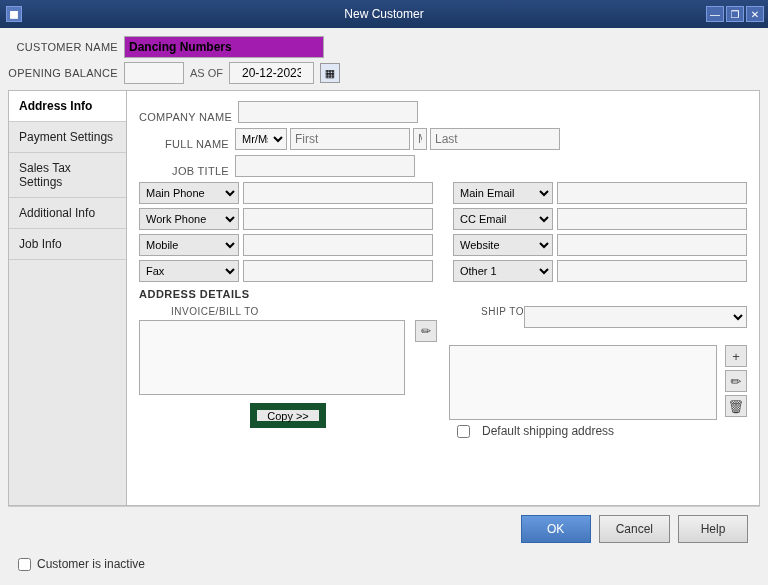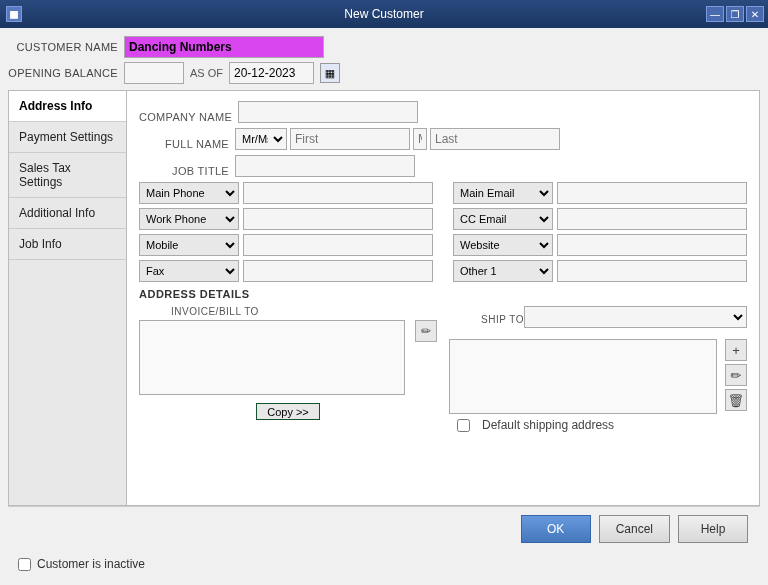--- a/index.html
+++ b/index.html
@@ -68,21 +68,21 @@
       color: #444;
       text-align: right;
       min-width: 110px;
       font-weight: normal;
       text-transform: uppercase;
       letter-spacing: 0.3px;
     }
     .form-input {
       height: 22px;
       border: 1px solid #aaa;
-      background: #d946ef;
+      background: #a21caf;
       padding: 2px 4px;
       font-size: 12px;
     }
 
     
     .content-area {
       display: flex;
       flex: 1;
       gap: 0;
       border: 1px solid #bbb;
@@ -208,22 +208,22 @@
     .address-box {
       border: 1px solid #aaa;
       background: #f9f9f9;
       height: 75px;
       font-size: 12px;
       resize: none;
       padding: 3px;
     }
     .ship-to-header {
       display: flex;
-      align-items: flex-end;
-      margin-bottom: 11px;
+      align-items: flex-start;
+      margin-bottom: 17px;
     }
     .ship-select {
       height: 22px;
       border: 1px solid #aaa;
       background: #f5f5f5;
       padding: 0 4px;
       font-size: 11px;
       flex: 1;
       cursor: pointer;
     }
@@ -248,22 +248,22 @@
       border: 1px solid #aaa;
       background: #e8e8e8;
       display: flex; align-items: center; justify-content: center;
       cursor: pointer;
       font-size: 12px;
       color: #444;
       margin-left: 4px;
     }
 
     .copy-btn {
-      height: 17px;
-      border: 1px solid #14532d;
+      height: 25px;
+      border: 7px solid #14532d;
       background: #e8e8e8;
       padding: 0 10px;
       cursor: pointer;
       font-size: 11px;
       margin-top: 4px;
       align-self: center;
     }
 
     .invoice-row {
       display: flex;
@@ -338,21 +338,21 @@
       height: 22px;
       border: 1px solid #aaa;
       background: #f5f5f5;
       padding: 2px 4px;
     }
     .date-input {
       width: 85px;
       height: 22px;
       border: 1px solid #aaa;
       background: #f5f5f5;
-      padding: 2px 4px;
+      padding: 2px 12px;
       font-size: 12px;
     }
     .calendar-icon {
       width: 20px; height: 20px;
       border: 1px solid #999;
       background: #e0e8f5;
       display: flex; align-items: center; justify-content: center;
       font-size: 11px;
       cursor: pointer;
     }

